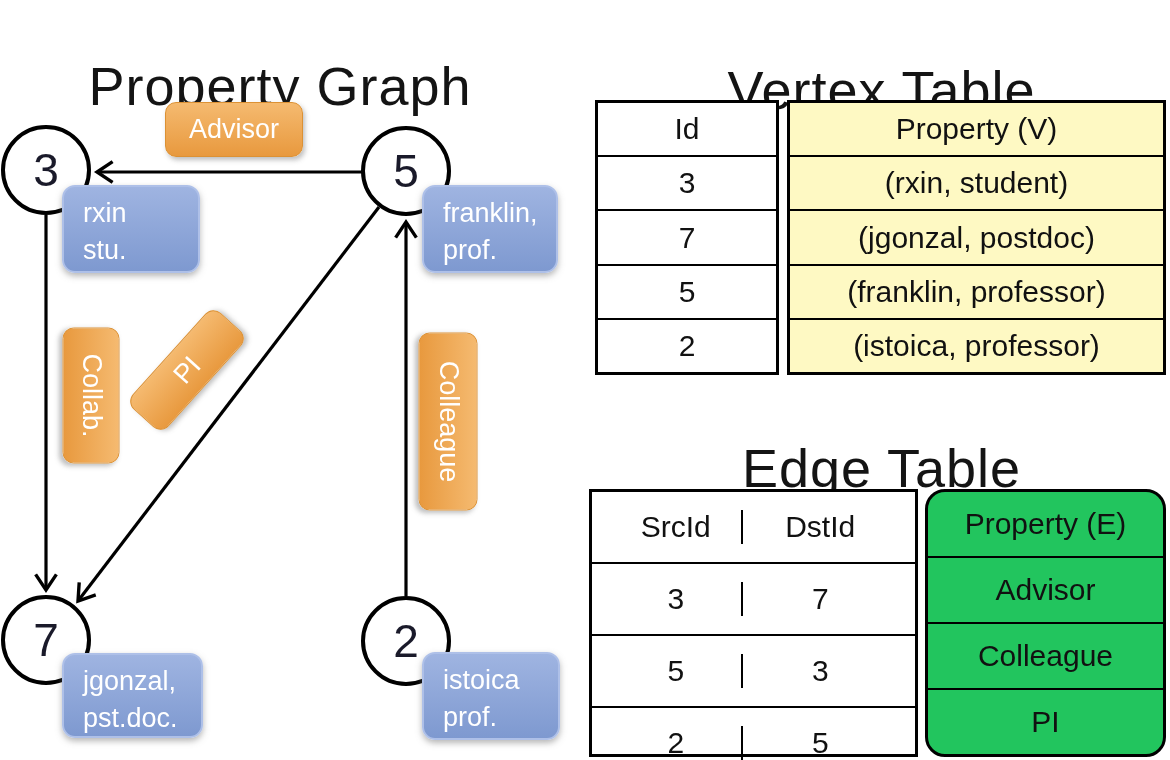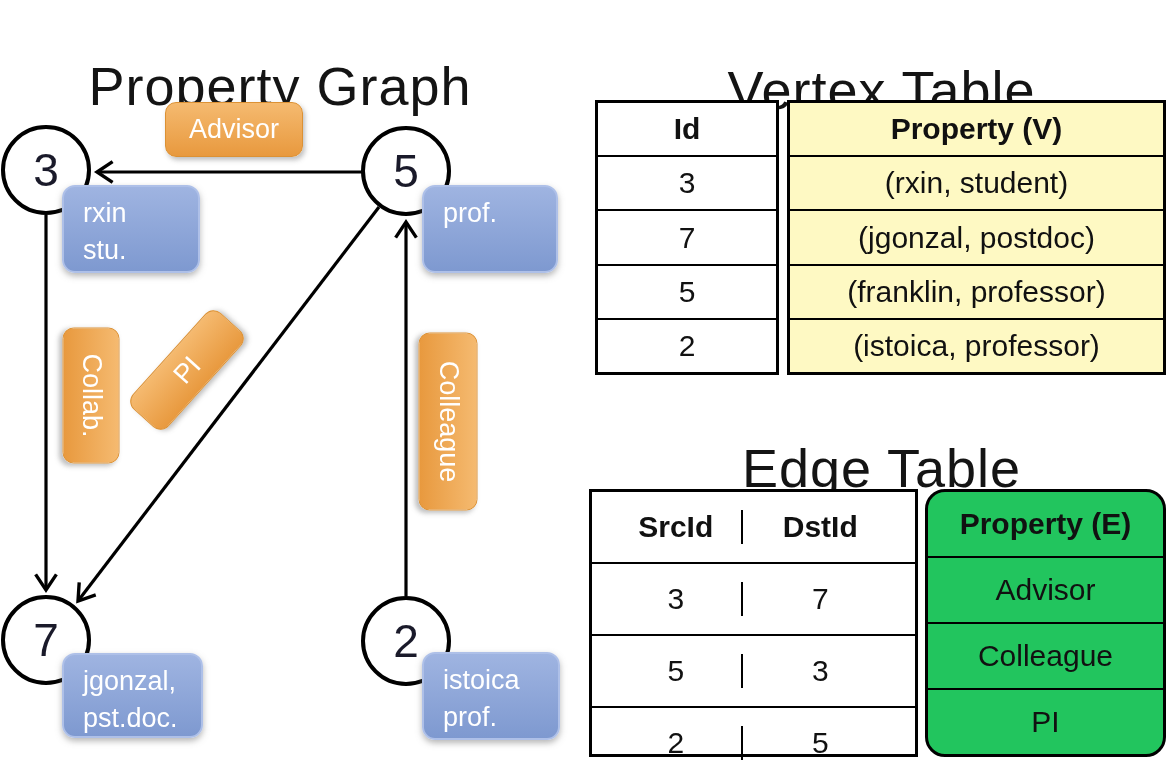--- a/index.html
+++ b/index.html
@@ -40,21 +40,21 @@
     box-shadow:0 3px 6px rgba(110,110,110,.5);}
   .vbox-3{left:62px;top:185px;width:138px;height:88px;}
   .vbox-5{left:422px;top:185px;width:136px;height:88px;}
   .vbox-7{left:62px;top:653px;width:141px;height:85px;}
   .vbox-2{left:422px;top:652px;width:138px;height:88px;}
   
   .tbl{position:absolute;box-sizing:border-box;border:3px solid #000;display:flex;flex-direction:column;background:#fff;}
   .tbl .row{flex:1;display:flex;align-items:center;justify-content:center;
     font-size:30px;border-bottom:2px solid #000;}
   .tbl .row:last-child{border-bottom:none;}
-  .tbl .hdr{font-weight:bold;}
+  .tbl .hdr{font-weight:normal;}
   .vt-id{left:595px;top:100px;width:184px;height:275px;}
   .vt-prop{left:787px;top:100px;width:379px;height:275px;background:#fef9c3;}
   .et-ids{left:589px;top:489px;width:329px;height:268px;}
   .et-ids .row{padding:18px;}
   .et-ids .c{height:100%;display:flex;align-items:center;justify-content:center;box-sizing:border-box;}
   .et-ids .c1{width:46.5%;border-right:2px solid #000;}
   .et-ids .c2{width:53.5%;}
   .et-prop{left:925px;top:489px;width:241px;height:268px;background:#22c55e;border-radius:20px;}
 </style>
 </head>
@@ -94,20 +94,21 @@
   <div class="elabel lbl-advisor">Advisor</div>
   <div class="elabel lbl-collab">Collab.</div>
   <div class="elabel lbl-pi">PI</div>
   <div class="elabel lbl-colleague">Colleague</div>
 
   <div class="vbox vbox-3">
     <div>rxin</div>
     <div>stu.</div>
   </div>
   <div class="vbox vbox-5">
+    <div>franklin,</div>
     <div>prof.</div>
   </div>
   <div class="vbox vbox-7">
     <div>jgonzal,</div>
     <div>pst.doc.</div>
   </div>
   <div class="vbox vbox-2">
     <div>istoica</div>
     <div>prof.</div>
   </div>

